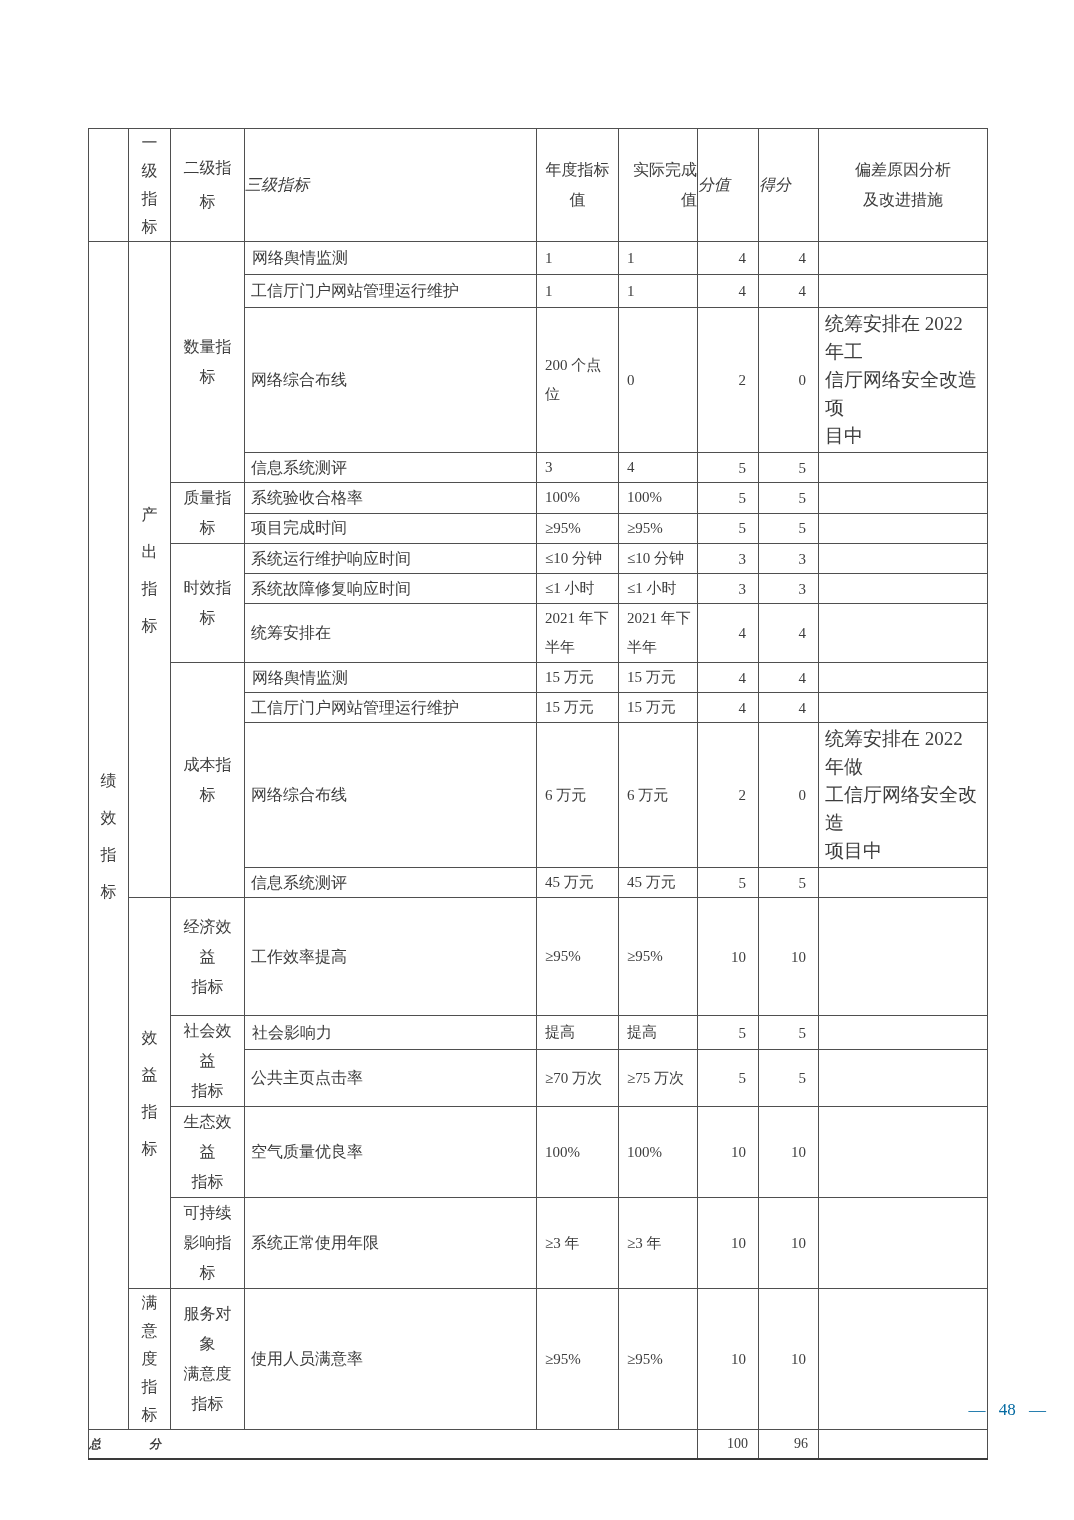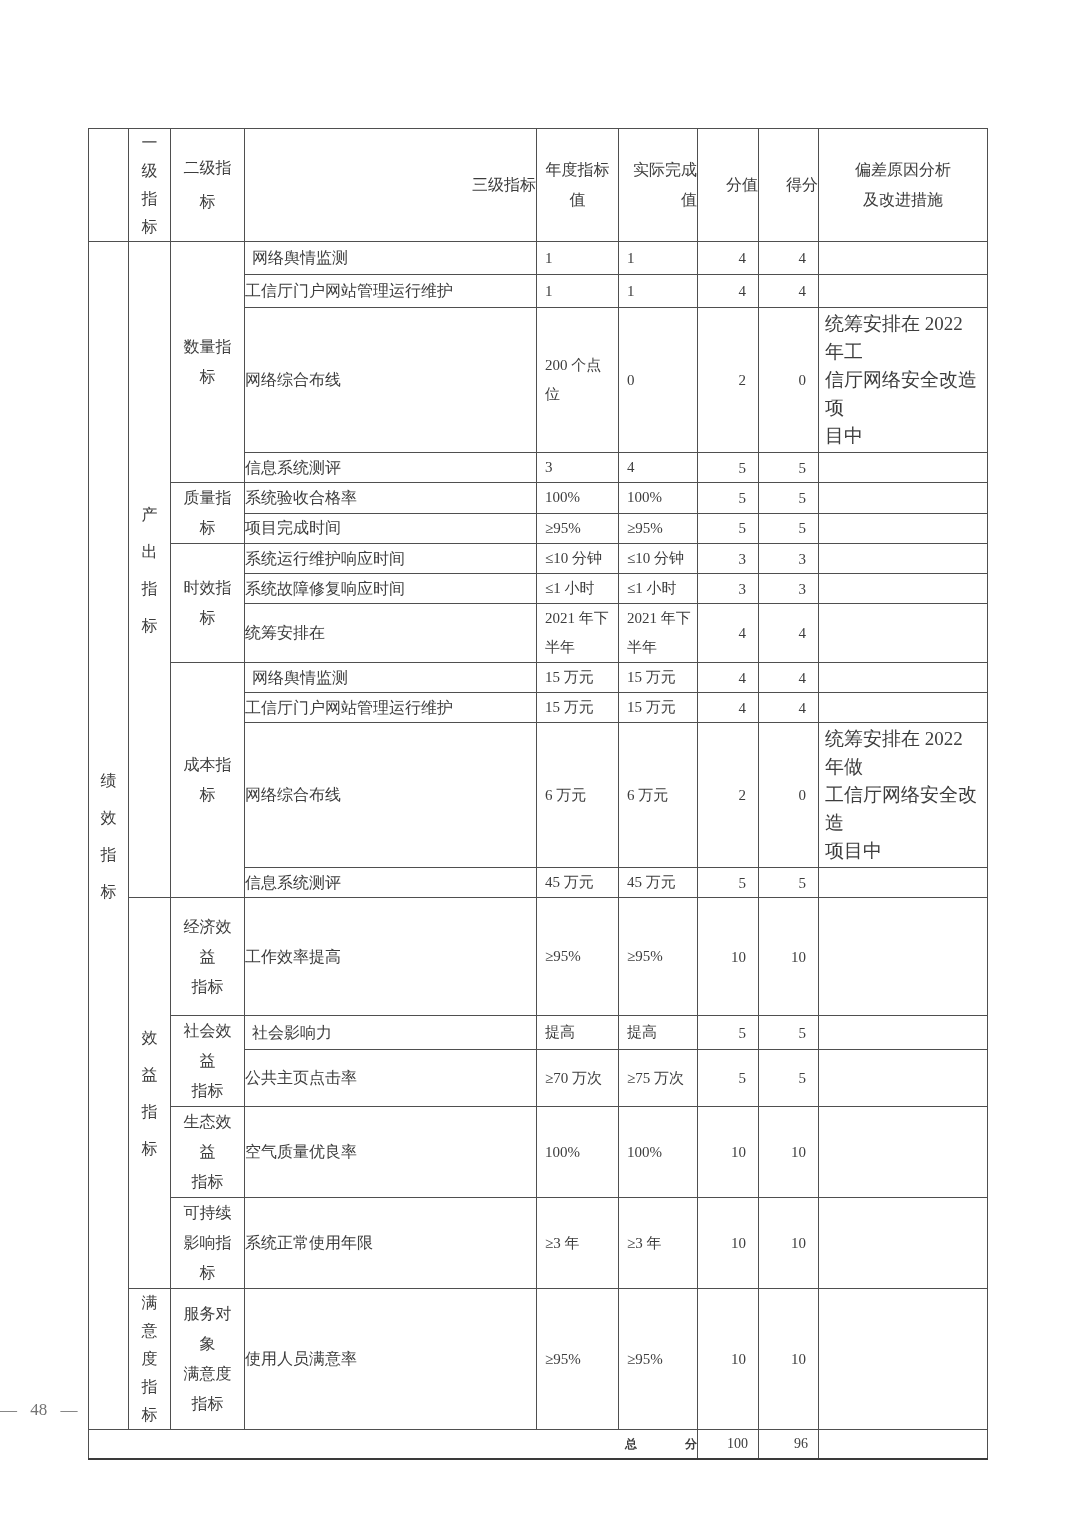--- a/index.html
+++ b/index.html
@@ -19,37 +19,37 @@
   }
   td {
     border: 1px solid #4f4f4f;
     vertical-align: middle;
     font-size: 16px; line-height: 28px;
     white-space: pre-line;
     overflow: hidden;
     padding: 0;
   }
   
-  .ctr   { text-align: right; }
-  .lft   { text-align: left; }
+  .ctr   { text-align: left; font-style: italic; }
+  .lft   { text-align: left; padding-left: 6px; }
   .ind   { padding-left: 7px; }
   .val   { text-align: left; padding-left: 8px; font-size: 15px; line-height: 29px; }
   .num   { text-align: right; padding-right: 12px; font-size: 15px; }
   .dev   { text-align: left; padding: 2px 6px; font-size: 19px; line-height: 28px; }
   .vert  { text-align: center; line-height: 37px; }   
   .vert28{ text-align: center; line-height: 28px; }   
   .l2    { text-align: center; line-height: 30px; }   
   .hdr   { text-align: center; line-height: 30px; margin-top: 32px; }
   .hdr-l { text-align: right; padding-left: 9px; line-height: 30px; margin-top: 16px; }
   .total-row td { font-weight: bold; font-size: 12px; }
   .total-row .tnum { text-align: right; padding-right: 10px; font-size: 14px; font-weight: normal; }
 
   .page-number {
     position: absolute; left: 0; top: 1400px; width: 1046px;
-    text-align: left; font-size: 17px; color: #737373;
+    text-align: right; font-size: 17px; color: #0369a1;
     word-spacing: 9px;
   }
 </style>
 </head>
 <body>
 
 <div class="sheet">
 
 <table class="perf">
   <colgroup>

